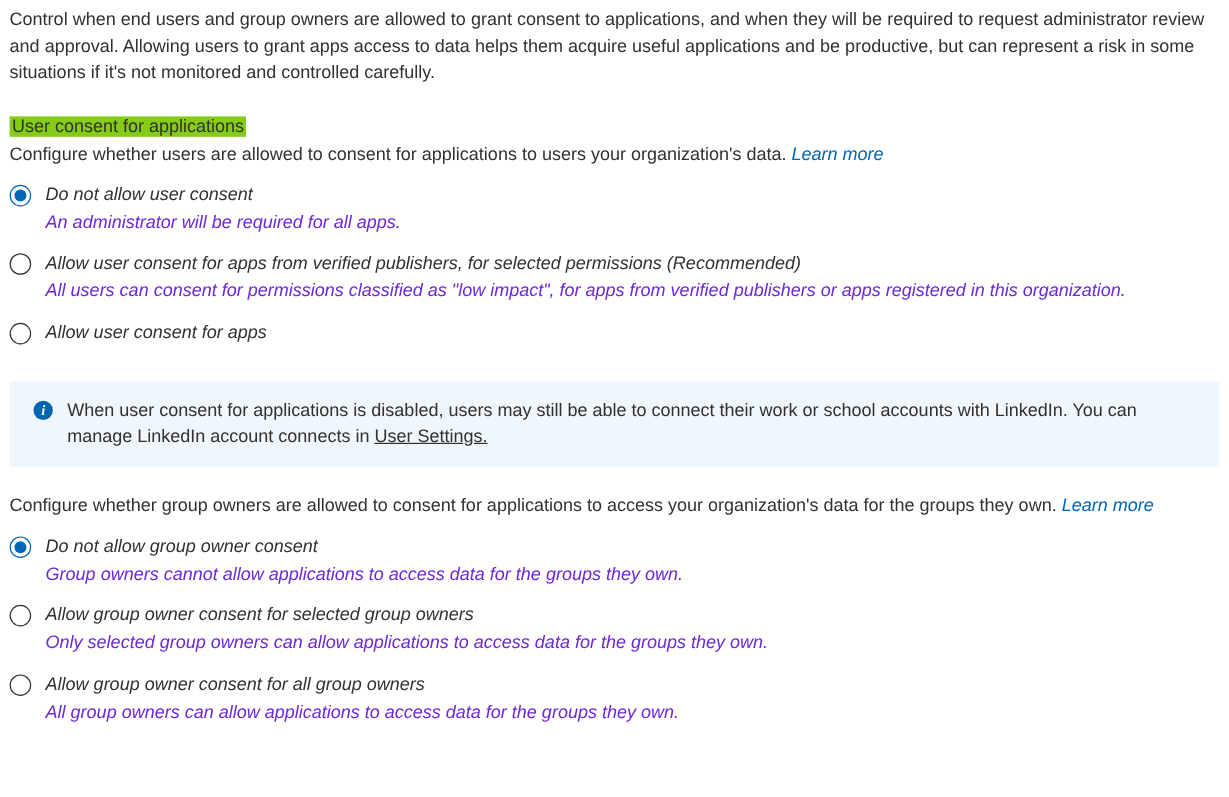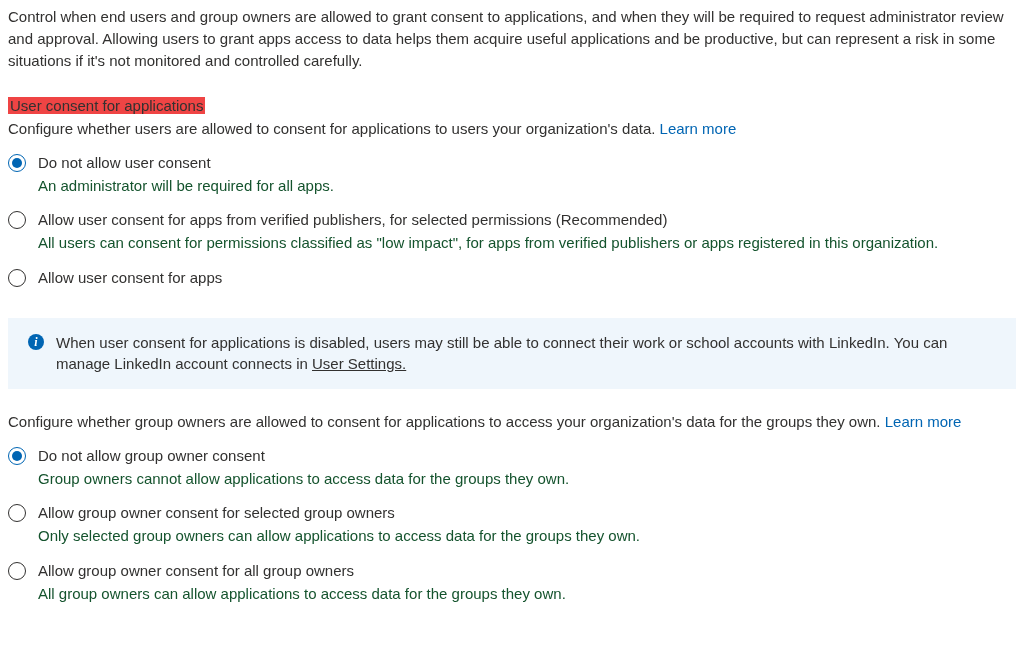--- a/index.html
+++ b/index.html
@@ -17,41 +17,43 @@
     box-sizing: border-box;
     padding: 6px 8px 0 8px;
     overflow: hidden;
   }
   .intro {
     max-width: 1000px;
     margin-bottom: 24px;
   }
   .section-head {
     display: inline;
-    background: #ef4444;
+    background: #84cc16;
     padding: 0 2px;
     font-weight: 400;
     font-size: 15px;
   }
   .section-sub {
     margin: 1px 0 6px 0;
   }
   a.ms-link, .ms-link {
     color: #0065b3;
     text-decoration: none;
     cursor: pointer;
+    font-style: italic;
   }
   .ms-link-underline {
     color: #323130;
     text-decoration: underline;
     cursor: pointer;
     text-align: right;
   }
   .options {
     margin-top: 4px;
+    font-style: italic;
   }
   .option {
     display: flex;
     align-items: flex-start;
     padding: 6px 0 7px 0;
   }
   .radio {
     flex: 0 0 auto;
     width: 18px;
     height: 18px;
@@ -69,21 +71,21 @@
     content: "";
     position: absolute;
     top: 3px; left: 3px;
     width: 10px; height: 10px;
     background: #0065b3;
     border-radius: 50%;
   }
   .opt-body { flex: 1 1 auto; }
   .opt-label { }
   .opt-desc {
-    color: #14532d;
+    color: #6d28d9;
     margin-top: 1px;
   }
   .infobar {
     background: #eff6fc;
     display: flex;
     align-items: flex-start;
     padding: 14px 16px;
     margin: 22px 0 22px 0;
   }
   .info-icon {

